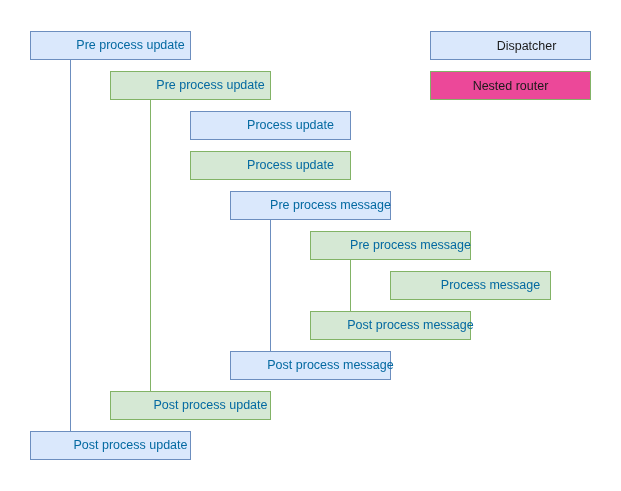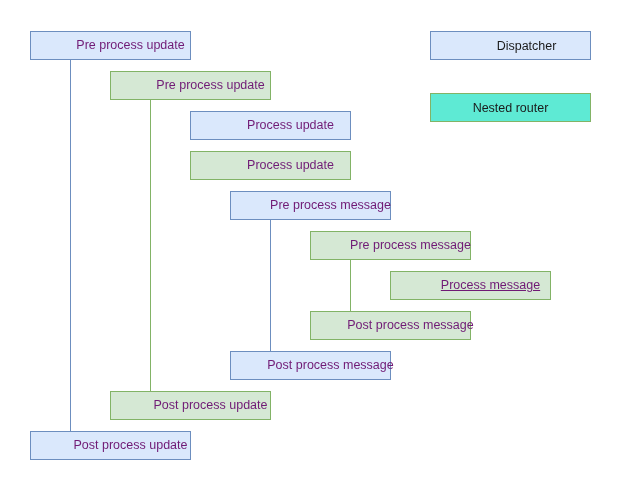--- a/index.html
+++ b/index.html
@@ -19,21 +19,21 @@
     overflow: hidden;
   }
   .node {
     position: absolute;
     box-sizing: border-box;
     display: flex;
     align-items: center;
     justify-content: center;
     font-size: 12.5px;
     line-height: 1.2;
-    color: #701a75;
+    color: #0369a1;
     text-align: center;
     white-space: nowrap;
     border-width: 1px;
     border-style: solid;
     padding-left: 40px;
   }
   .node.dispatcher {
     background: #dae8fc;
     border-color: #6c8ebf;
   }
@@ -64,23 +64,22 @@
     color: #1b1b1b;
     white-space: nowrap;
     border-width: 1px;
     border-style: solid;
   }
   .legend-item.dispatcher {
     background: #dae8fc;
     border-color: #6c8ebf;
   }
   .legend-item.router {
-    background: #5eead4;
+    background: #ec4899;
     border-color: #82b366;
-    margin-top: 22px;
   }
 </style>
 </head>
 <body>
 
 <div id="canvas">
 
   <div id="edges">
       <div class="edge v dispatcher" style="left: 70px; top: 60px; height: 371px;"></div>
       <div class="edge v router" style="left: 150px; top: 100px; height: 291px;"></div>
@@ -88,21 +87,21 @@
       <div class="edge v router" style="left: 350px; top: 260px; height: 51px;"></div>
     </div>
 
   <div id="nodes">
       <div class="node dispatcher" style="left: 30px; top: 31px; width: 161px; height: 29px;">Pre process update</div>
       <div class="node router" style="left: 110px; top: 71px; width: 161px; height: 29px;">Pre process update</div>
       <div class="node dispatcher" style="left: 190px; top: 111px; width: 161px; height: 29px;">Process update</div>
       <div class="node router" style="left: 190px; top: 151px; width: 161px; height: 29px;">Process update</div>
       <div class="node dispatcher" style="left: 230px; top: 191px; width: 161px; height: 29px;">Pre process message</div>
       <div class="node router" style="left: 310px; top: 231px; width: 161px; height: 29px;">Pre process message</div>
-      <div class="node router" style="left: 390px; top: 271px; width: 161px; height: 29px; text-decoration: underline;">Process message</div>
+      <div class="node router" style="left: 390px; top: 271px; width: 161px; height: 29px;">Process message</div>
       <div class="node router" style="left: 310px; top: 311px; width: 161px; height: 29px;">Post process message</div>
       <div class="node dispatcher" style="left: 230px; top: 351px; width: 161px; height: 29px;">Post process message</div>
       <div class="node router" style="left: 110px; top: 391px; width: 161px; height: 29px;">Post process update</div>
       <div class="node dispatcher" style="left: 30px; top: 431px; width: 161px; height: 29px;">Post process update</div>
     </div>
 
   <div id="legend">
       <div class="legend-item dispatcher" style="left: 430px; top: 31px; width: 161px; height: 29px; padding-left: 32px;">Dispatcher</div>
       <div class="legend-item router" style="left: 430px; top: 71px; width: 161px; height: 29px;">Nested router</div>
     </div>

